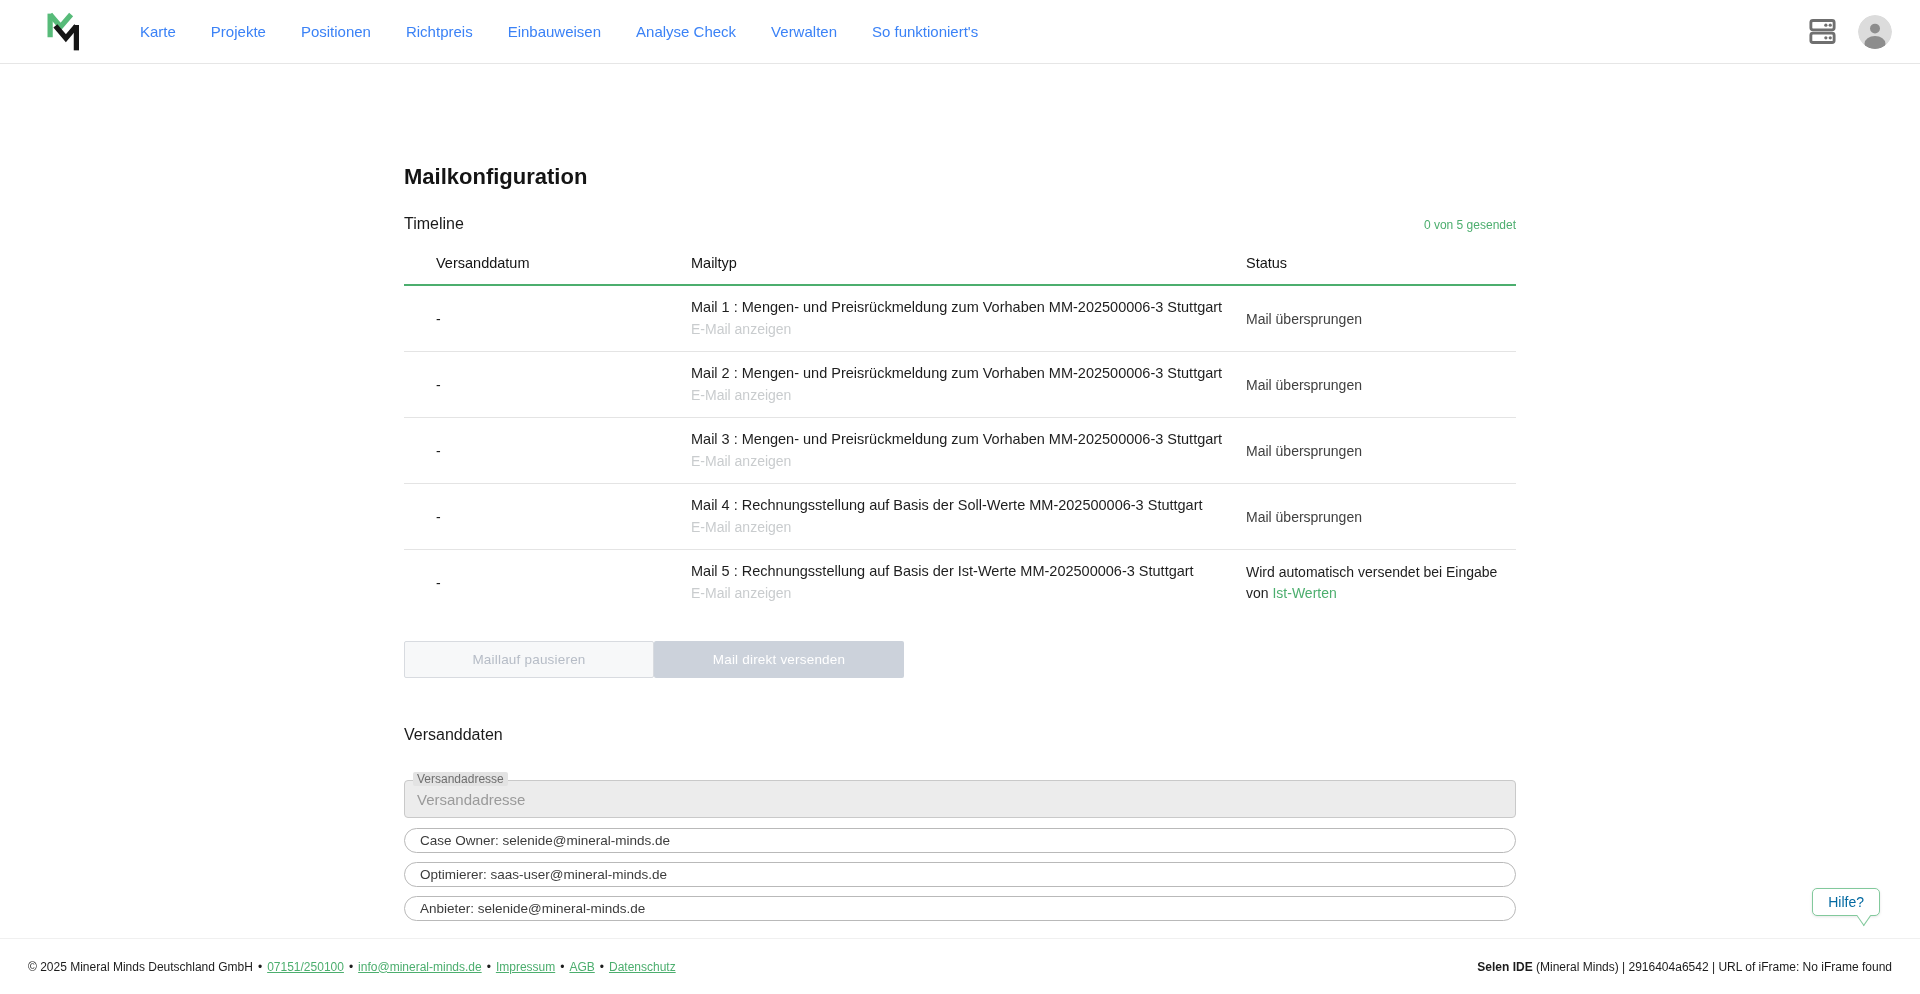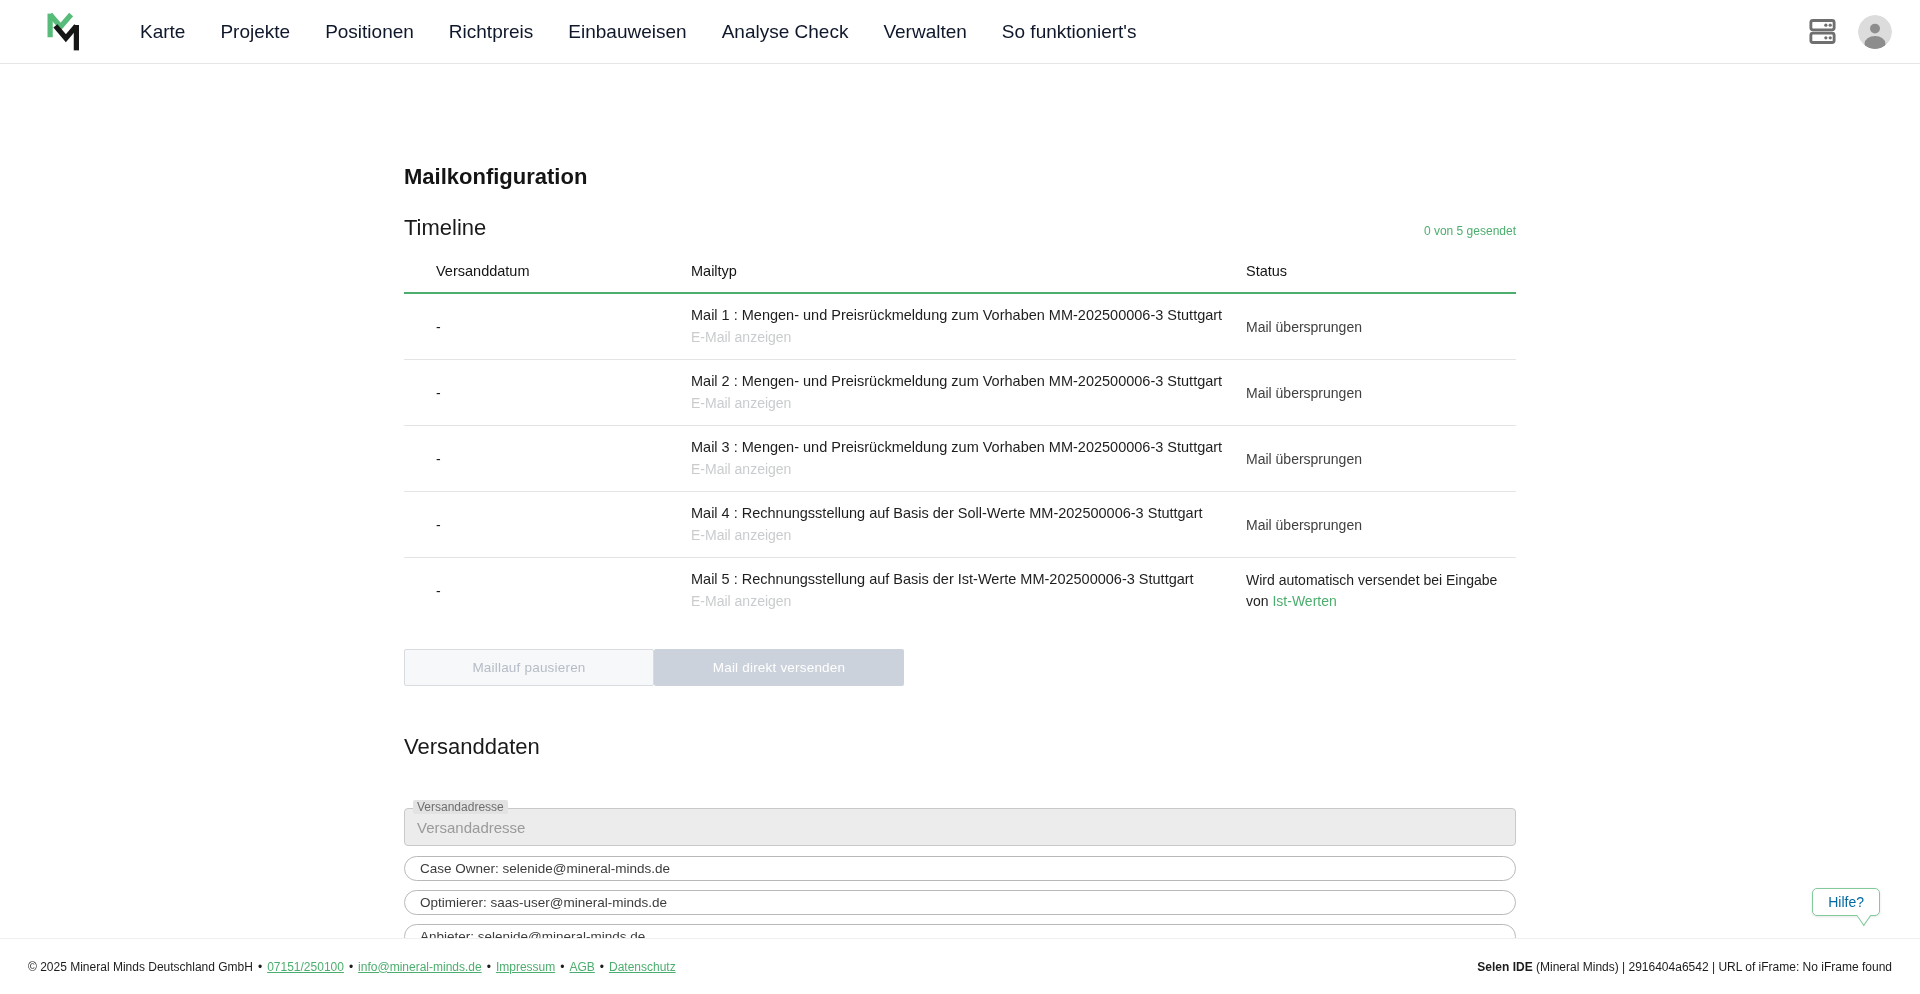--- a/index.html
+++ b/index.html
@@ -15,31 +15,31 @@
     height: 64px;
     display: flex; align-items: center;
     border-bottom: 1px solid #e6e6e6;
     padding: 0 28px 0 44px;
     box-sizing: border-box;
     background: #fff;
   }
   .logo { width: 44px; height: 48px; margin-right: 52px; display: flex; align-items: center; }
   .nav-items { display: flex; gap: 35px; align-items: center; }
   .nav-item {
-    font-size: 19px; font-weight: 500; color: #0f172a;
+    font-size: 15px; font-weight: 500; color: #3b82f6;
     cursor: pointer; white-space: nowrap; text-decoration: none;
   }
   .nav-right { margin-left: auto; display: flex; align-items: center; gap: 20px; }
   .icon-btn { cursor: pointer; display: flex; align-items: center; }
   .avatar { width: 34px; height: 34px; border-radius: 50%; overflow: hidden; cursor: pointer; }
 
   
   .main { width: 1112px; margin: 0 auto; padding-top: 100px; }
   .page-title { font-size: 22px; font-weight: 700; color: #141414; margin: 0; }
-  .section-heading { font-size: 22px; font-weight: 400; color: #1a1a1a; margin: 0; }
+  .section-heading { font-size: 16px; font-weight: 400; color: #1a1a1a; margin: 0; }
   .timeline-head { display: flex; align-items: baseline; justify-content: space-between; margin-top: 25px; }
   .sent-counter { font-size: 12px; font-weight: 500; color: #4cae6e; }
 
   
   table.timeline { width: 100%; border-collapse: collapse; table-layout: fixed; margin-top: 2px; }
   col.c1 { width: 287px; } col.c2 { width: 555px; } col.c3 { width: 270px; }
   thead th {
     text-align: left; font-weight: 400; font-size: 14.5px; color: #141414;
     padding: 20px 0 13px 0;
     border-bottom: 2px solid #4cae6e;
@@ -56,21 +56,21 @@
 
   
   .btn-row { display: flex; justify-content: flex-start; gap: 0; margin-top: 26px; }
   .btn { height: 37px; width: 250px; font-size: 13.5px; font-family: "Liberation Sans", sans-serif;
          border-radius: 2px; letter-spacing: 0.2px; }
   .btn-outline-disabled { background: #f7f8f9; border: 1px solid #d8dbe0; color: #b6bcc6; }
   .btn-fill-disabled { background: #ccd2db; border: none; color: #ffffff; }
 
   
   .versanddaten { margin-top: 48px; }
-  .field-wrap { position: relative; margin-top: 48px; border-radius: 10px; }
+  .field-wrap { position: relative; margin-top: 36px; border-radius: 10px; }
   .field-label {
     position: absolute; top: -8px; left: 9px;
     font-size: 12px; color: #6e6e6e; background: #e3e3e3;
     padding: 0 4px; border-radius: 2px; line-height: 14px;
   }
   .text-field {
     width: 100%; box-sizing: border-box; height: 38px;
     background: #ececec; border: 1px solid #c9c9c9; border-radius: 4px;
     font-size: 15px; color: #3a3a3a; padding: 0 12px;
     font-family: "Liberation Sans", sans-serif;

